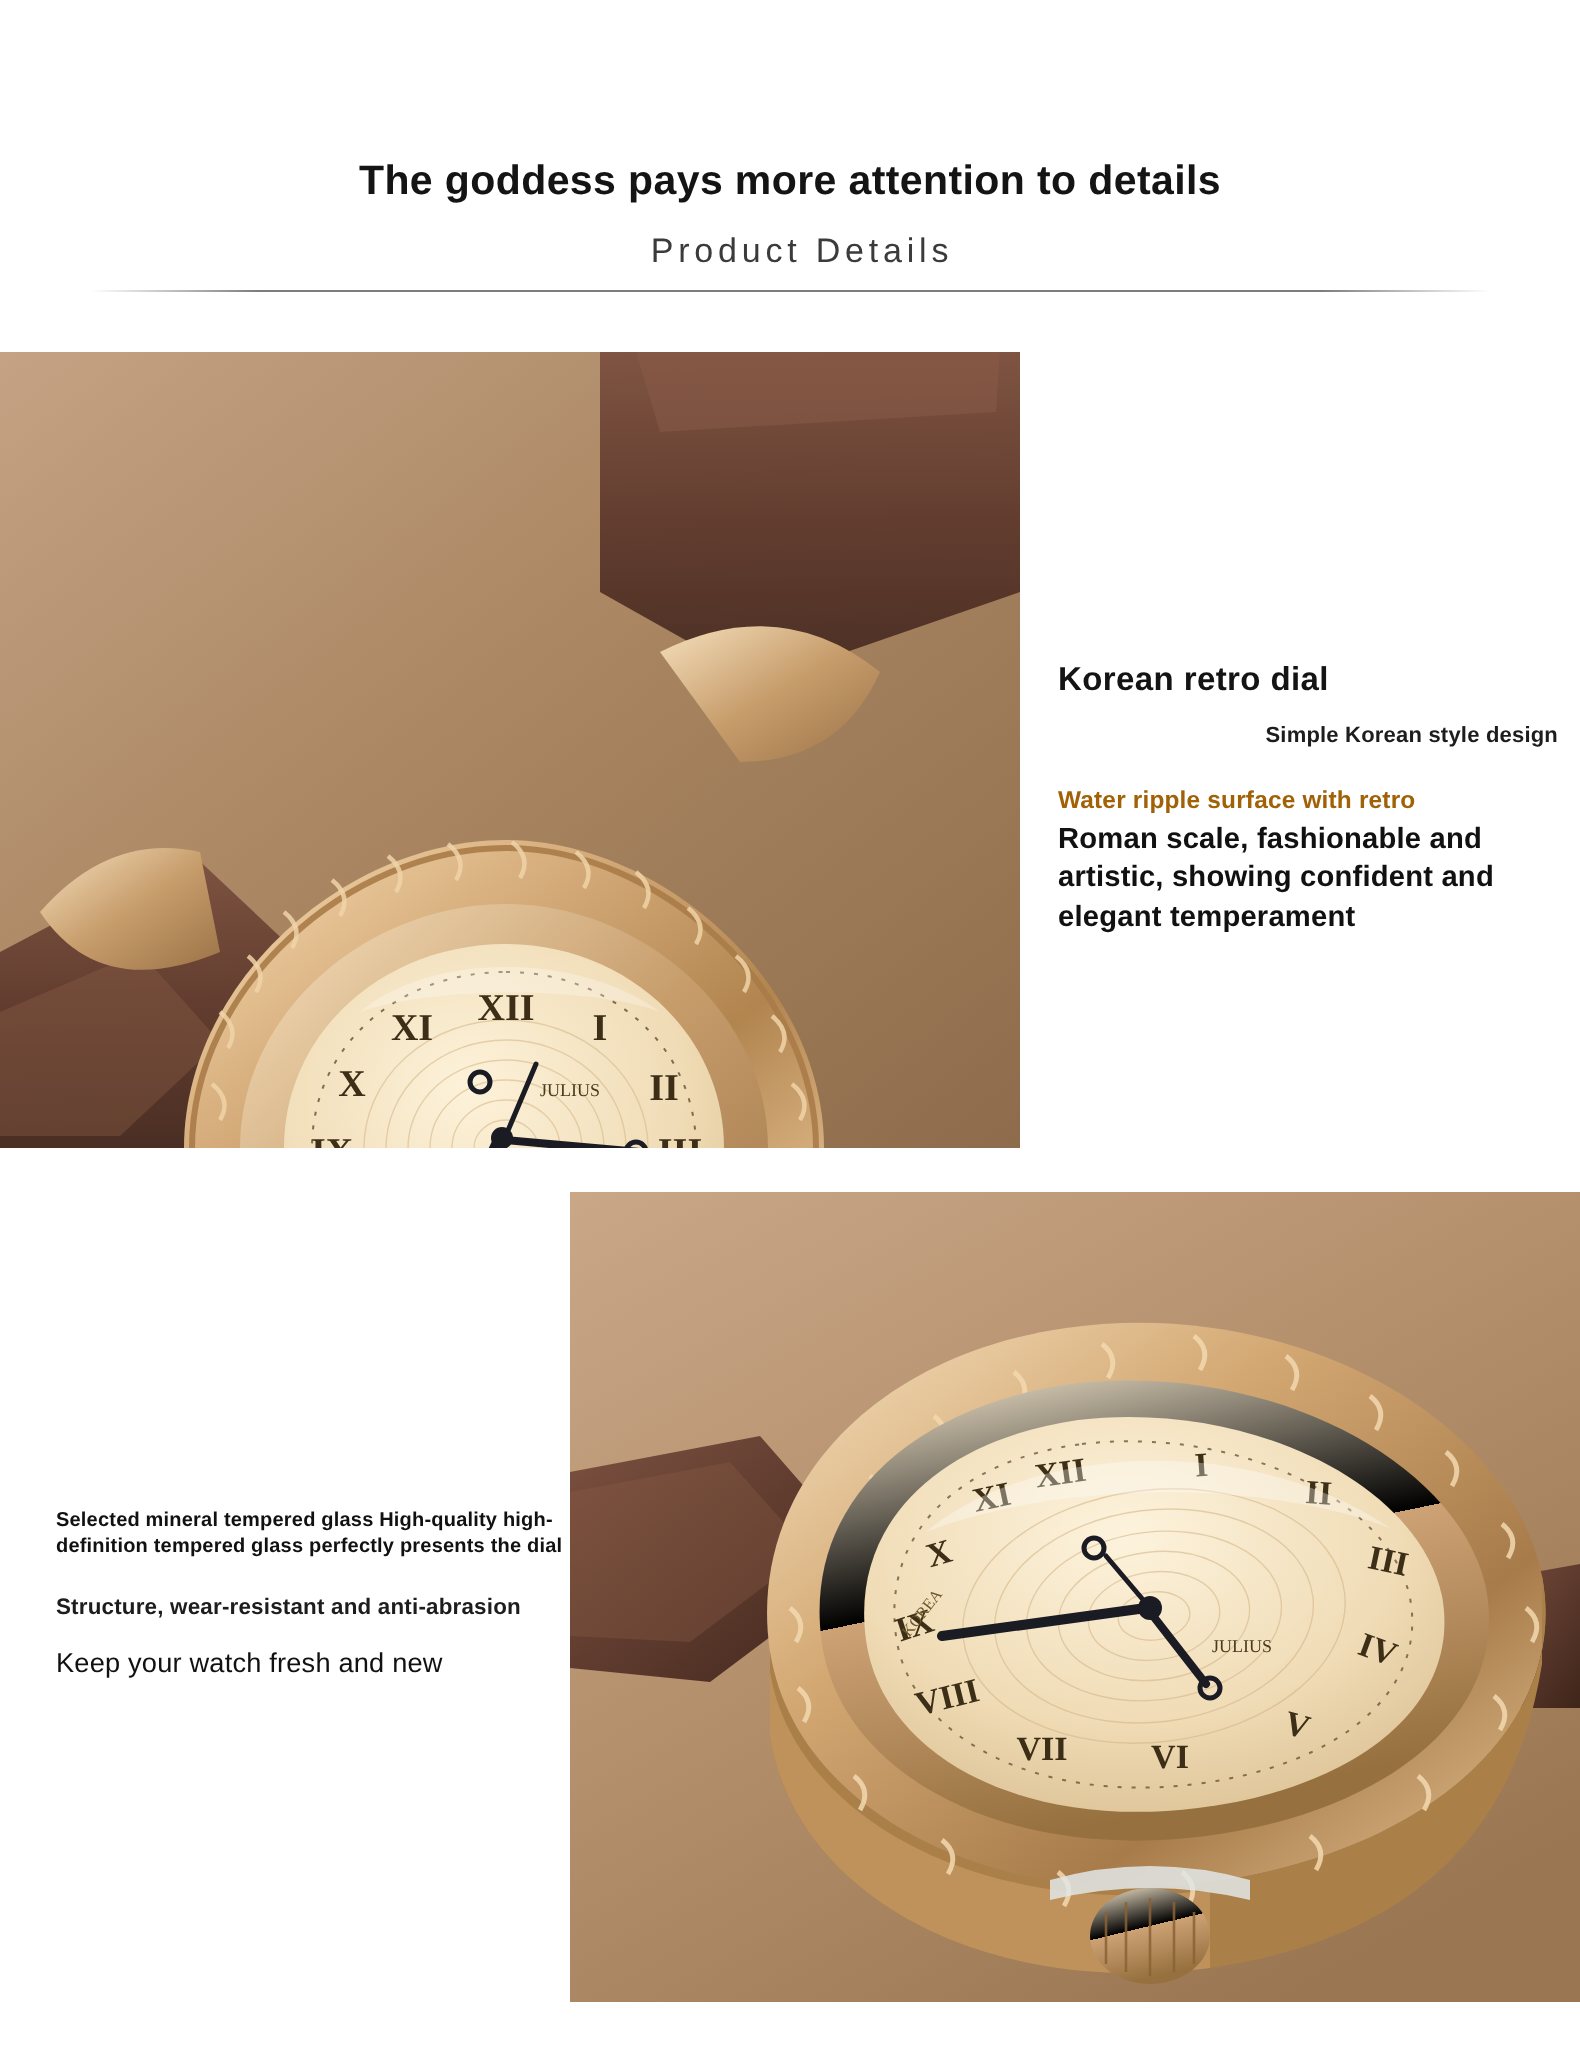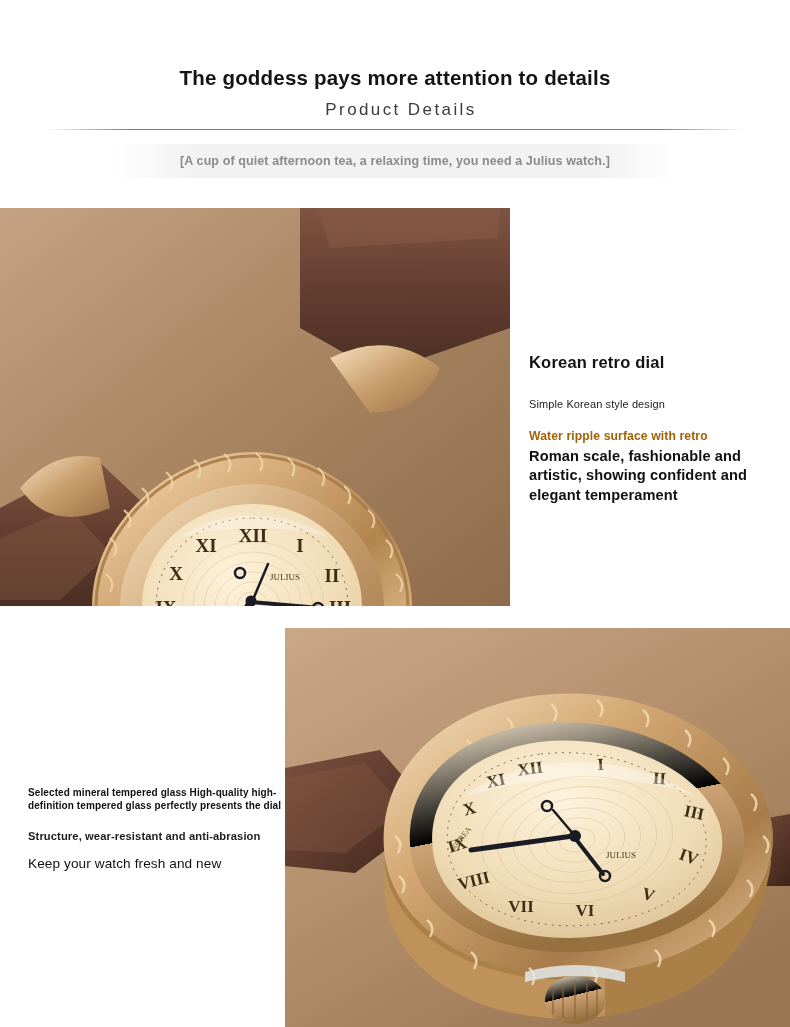--- a/index.html
+++ b/index.html
@@ -15,21 +15,21 @@
     overflow: hidden;
     position: relative;
   }
 
   
   .header {
     padding-top: 66px;
     text-align: center;
   }
   .header h1 {
-    margin: 0;
+    margin: 13px;
     font-size: 20.5px;
     font-weight: bold;
     letter-spacing: 0.2px;
     color: #141414;
   }
   .header h2 {
     margin: 10px 0 0 0;
     font-size: 17px;
     font-weight: normal;
     letter-spacing: 2.4px;
@@ -70,35 +70,36 @@
     left: 0;
     top: 0;
     width: 510px;
     height: 398px;
     overflow: hidden;
     background: #a98a6c;
   }
   .text1 {
     position: absolute;
     left: 529px;
-    top: 145px;
+    top: 155px;
     width: 250px;
   }
   .text1 .h {
     font-size: 16.5px;
     font-weight: bold;
     color: #141414;
     letter-spacing: 0.2px;
   }
   .text1 .s1 {
-    margin-top: 26px;
+    margin-top: 12px;
     font-size: 11px;
-    font-weight: normal;
+    font-weight: bold;
     color: #1d1d1d;
     letter-spacing: 0.1px;
+    text-align: right;
   }
   .text1 .s2 {
     margin-top: 19px;
     font-size: 12.2px;
     font-weight: bold;
     color: #a16207;
     letter-spacing: 0.1px;
   }
   .text1 .s3 {
     margin-top: 4px;
@@ -153,23 +154,20 @@
     letter-spacing: 0.1px;
   }
 </style>
 </head>
 <body>
 
 <div class="header">
   <h1>The goddess pays more attention to details</h1>
   <h2>Product Details</h2>
   <div class="rule-wrap"></div>
-  <div class="subtitle-band">
-    <span>[A cup of quiet afternoon tea, a relaxing time, you need a Julius watch.]</span>
-  </div>
 </div>
 
 <div class="section1">
 
   <div class="photo1">
     <svg viewBox="0 0 510 398" width="510" height="398" preserveAspectRatio="xMidYMid slice">
       <defs>
         <linearGradient id="bg1" x1="0" y1="0" x2="1" y2="1">
           <stop offset="0%" stop-color="#c4a283"></stop>
           <stop offset="45%" stop-color="#ab8763"></stop>

